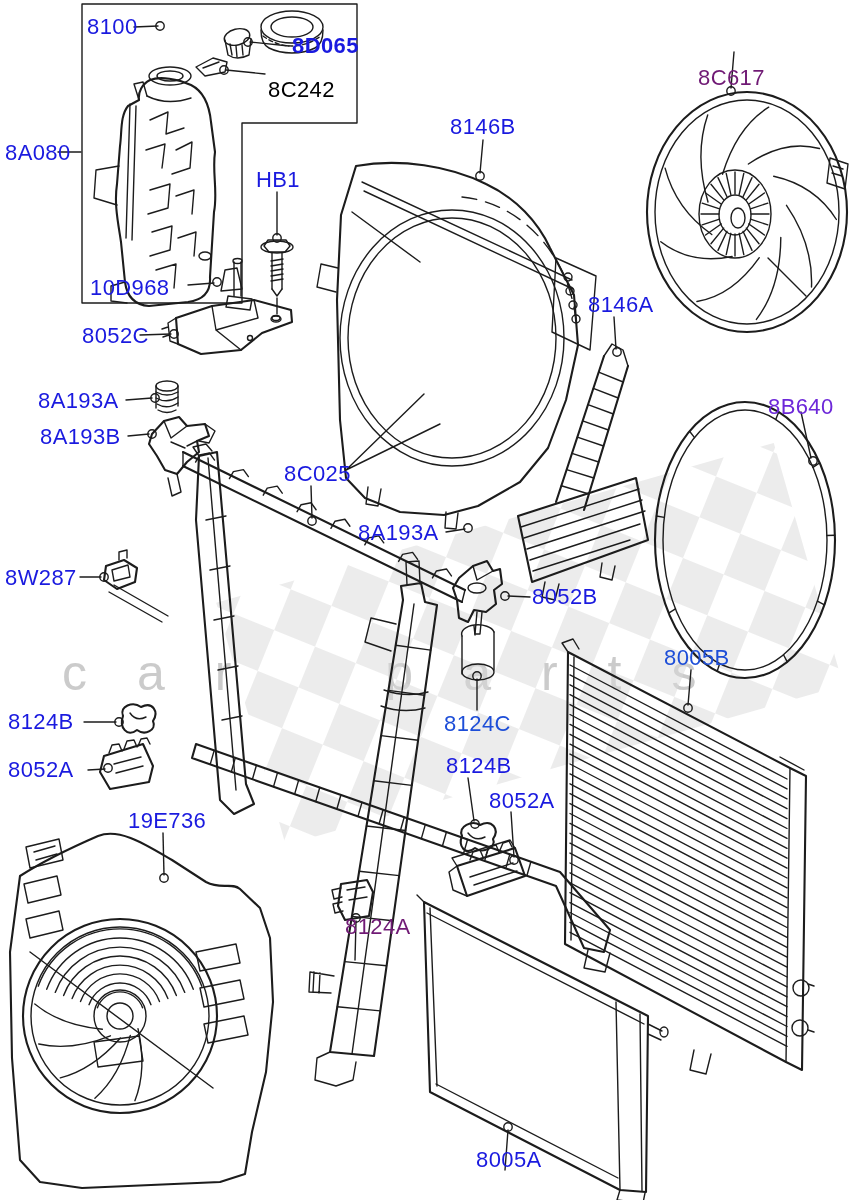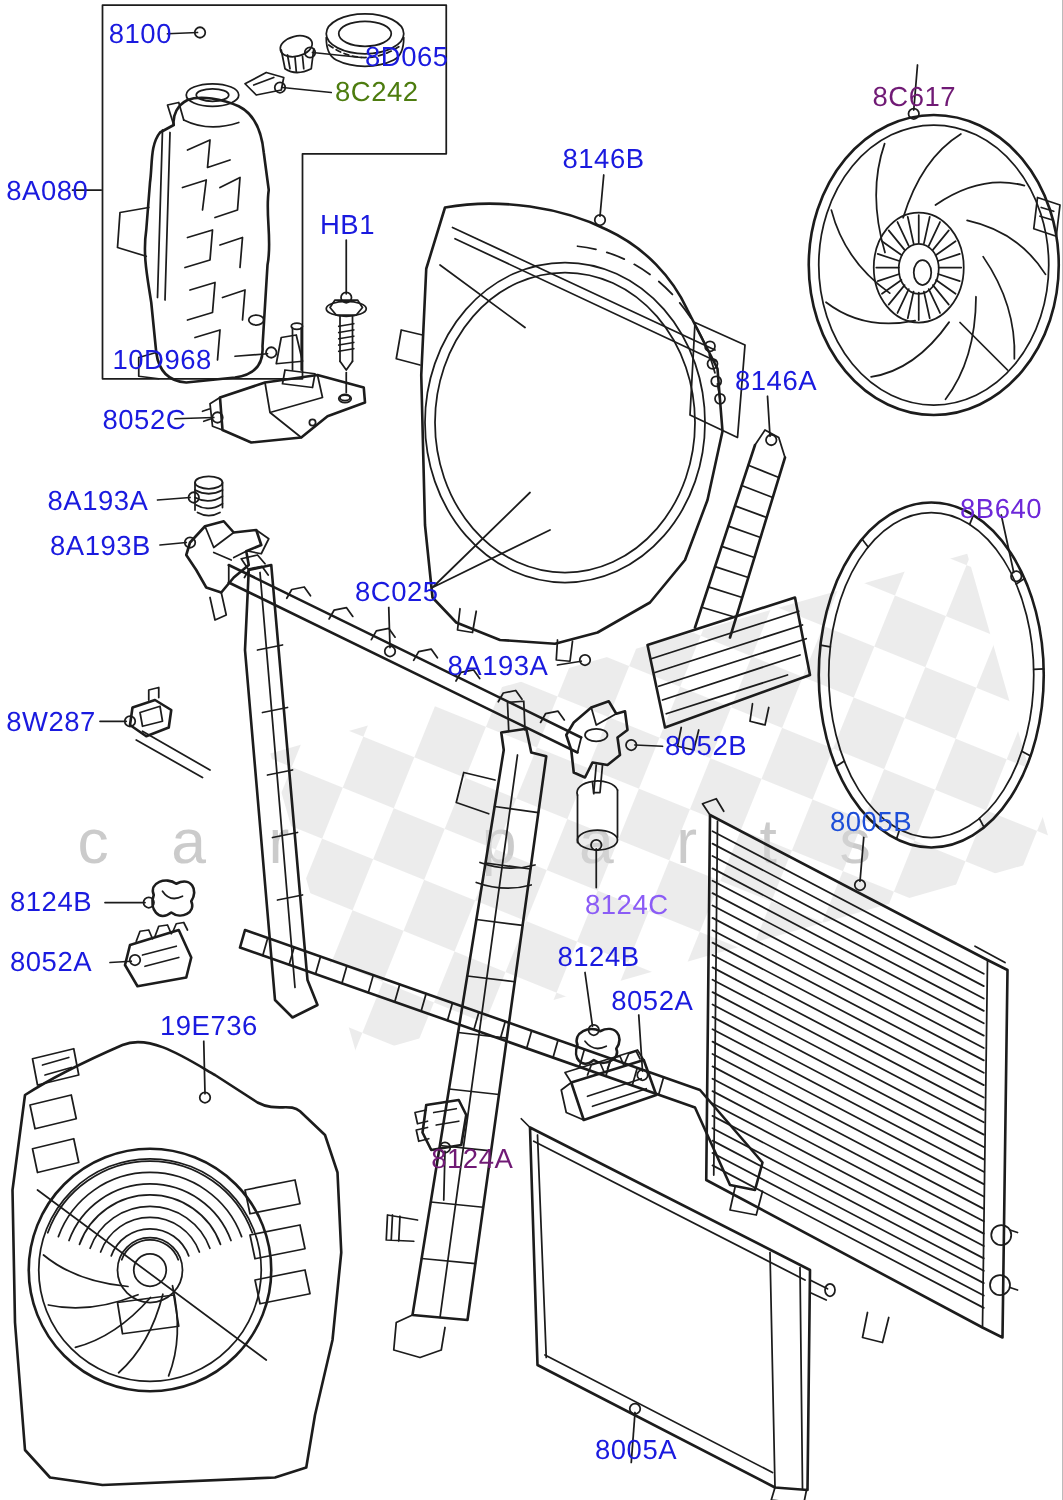--- a/index.html
+++ b/index.html
@@ -466,33 +466,33 @@
         <circle cx="813" cy="461" r="4.2" fill="#161616" stroke="none"></circle>
         <line x1="691" y1="670" x2="688" y2="705" stroke="#161616" stroke-width="1.5"></line>
         <circle cx="688" cy="708" r="4.2" fill="#161616" stroke="none"></circle>
         <line x1="505" y1="1170" x2="508" y2="1130" stroke="#161616" stroke-width="1.5"></line>
         <circle cx="508" cy="1127" r="4.2" fill="#161616" stroke="none"></circle>
       </g>
   </svg>
 
   <div id="labels">
       <div class="part-label" style="left: 87px; top: 15px; color: rgb(26, 26, 223);">8100</div>
-      <div class="part-label" style="left: 292px; top: 34px; color: rgb(26, 26, 223);">8D065</div>
-      <div class="part-label" style="left: 268px; top: 62px; color: #4d7c0f;">8C242</div>
+      <div class="part-label" style="left: 292px; top: 34px; color: rgb(26, 26, 223); font-weight: bold;">8D065</div>
+      <div class="part-label" style="left: 268px; top: 78px; color: #000000;">8C242</div>
       <div class="part-label" style="left: 5px; top: 141px; color: rgb(26, 26, 223);">8A080</div>
       <div class="part-label" style="left: 256px; top: 168px; color: rgb(26, 26, 223);">HB1</div>
       <div class="part-label" style="left: 90px; top: 276px; color: rgb(26, 26, 223);">10D968</div>
       <div class="part-label" style="left: 62px; top: 324px; color: rgb(26, 26, 223); margin-left: 20px;">8052C</div>
       <div class="part-label" style="left: 38px; top: 389px; color: rgb(26, 26, 223);">8A193A</div>
       <div class="part-label" style="left: 40px; top: 425px; color: rgb(26, 26, 223);">8A193B</div>
       <div class="part-label" style="left: 284px; top: 462px; color: rgb(26, 26, 223);">8C025</div>
       <div class="part-label" style="left: 5px; top: 566px; color: rgb(26, 26, 223);">8W287</div>
       <div class="part-label" style="left: 358px; top: 521px; color: rgb(26, 26, 223);">8A193A</div>
       <div class="part-label" style="left: 532px; top: 585px; color: rgb(26, 26, 223);">8052B</div>
-      <div class="part-label" style="left: 468px; top: 712px; color: #8b5cf6;">8124C</div>
+      <div class="part-label" style="left: 444px; top: 712px; color: #1d4ed8;">8124C</div>
       <div class="part-label" style="left: 8px; top: 710px; color: rgb(26, 26, 223);">8124B</div>
       <div class="part-label" style="left: 8px; top: 758px; color: rgb(26, 26, 223);">8052A</div>
       <div class="part-label" style="left: 446px; top: 754px; color: rgb(26, 26, 223);">8124B</div>
       <div class="part-label" style="left: 489px; top: 789px; color: rgb(26, 26, 223);">8052A</div>
       <div class="part-label" style="left: 128px; top: 809px; color: rgb(26, 26, 223);">19E736</div>
       <div class="part-label" style="left: 325px; top: 915px; color: #701a75; margin-left: 20px;">8124A</div>
       <div class="part-label" style="left: 450px; top: 115px; color: rgb(26, 26, 223);">8146B</div>
       <div class="part-label" style="left: 588px; top: 293px; color: rgb(26, 26, 223);">8146A</div>
       <div class="part-label" style="left: 698px; top: 28px; color: #701a75; margin-top: 38px;">8C617</div>
       <div class="part-label" style="left: 768px; top: 395px; color: #6d28d9;">8B640</div>

